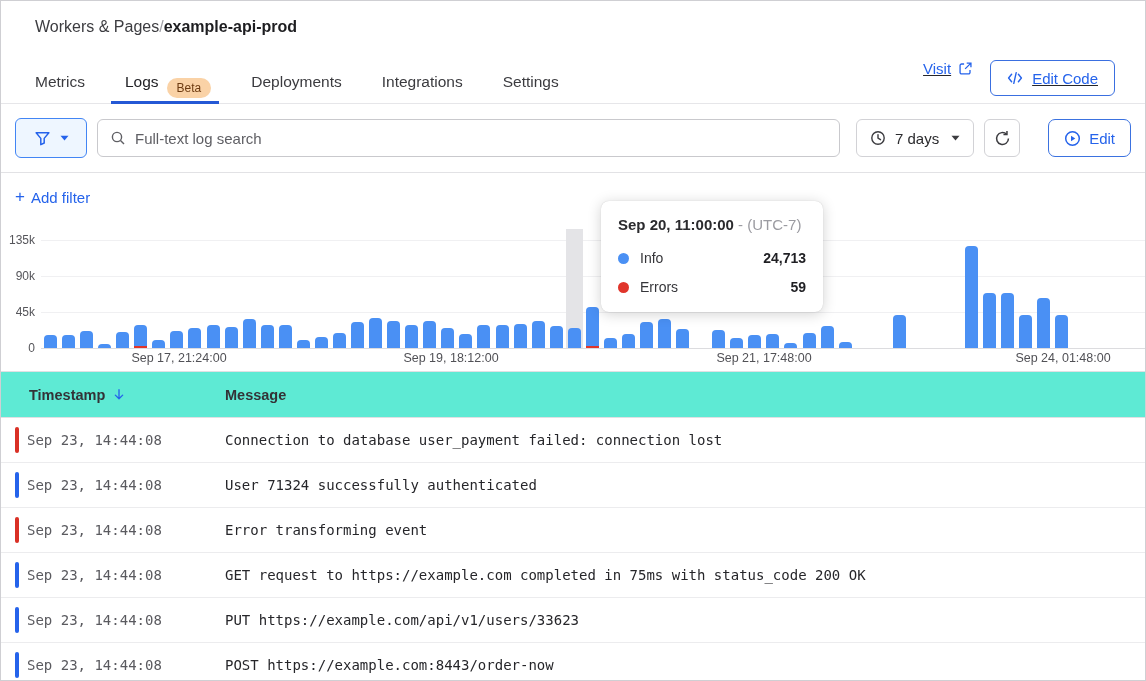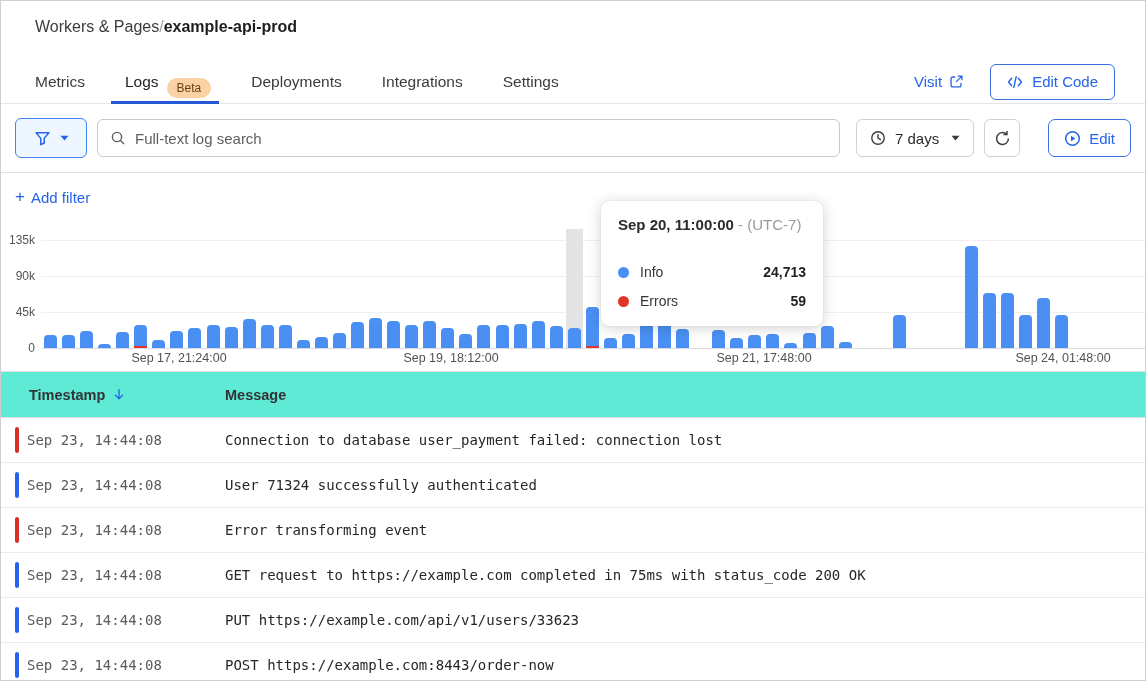--- a/index.html
+++ b/index.html
@@ -12,21 +12,21 @@
   
   .header { padding-top: 17px; }
   .breadcrumb { padding-left: 34px; font-size: 16px; color: #3c3c40; display: flex; align-items: baseline; }
   .breadcrumb .sep { color: #a0a0a6; }
   .breadcrumb .current { font-weight: bold; color: #1d1d20; }
   .tabs-row { display: flex; align-items: center; padding: 0 30px 0 34px; margin-top: 24px; border-bottom: 1px solid #e6e6e9; height: 44px; }
   .tab { position: relative; display: flex; align-items: center; gap: 8px; height: 100%; margin-right: 40px; font-size: 15.5px; color: #3b3b3f; cursor: pointer; }
   .tab.active { color: #222226; }
   .tab.active::after { content: ""; position: absolute; left: -14px; right: -8px; bottom: -1px; height: 3px; background: #2458d5; }
   .badge { background: #fad2a6; color: #6e3b11; font-size: 12px; padding: 3px 10px; border-radius: 999px; margin-top: 12px; }
-  .header-actions { margin-left: auto; display: flex; align-items: center; gap: 26px; height: 100%; }
+  .header-actions { margin-left: auto; display: flex; align-items: flex-start; gap: 17px; height: 100%; text-decoration: underline; }
   .visit-link { display: flex; align-items: center; gap: 7px; color: #2563eb; font-size: 15px; cursor: pointer; }
   .edit-code-btn { display: flex; align-items: center; gap: 9px; color: #2563eb; font-size: 15px; background: #fff; border: 1px solid #3a6fe0; border-radius: 6px; height: 36px; padding: 0 16px; cursor: pointer; }
   
   .toolbar { display: flex; align-items: center; height: 69px; padding: 0 14px; border-bottom: 1px solid #e2e2e5; }
   .filter-btn { display: flex; align-items: center; justify-content: center; gap: 9px; width: 72px; height: 40px; background: #eef6ff; border: 1px solid #4285f4; border-radius: 6px; color: #2563eb; cursor: pointer; }
   .search-box { flex: 1; display: flex; align-items: center; gap: 9px; height: 38px; margin-left: 10px; border: 1px solid #c9c9cd; border-radius: 6px; padding: 0 12px; background: #fff; color: #5f5f64; }
   .search-box input { border: 0; outline: 0; flex: 1; font-size: 15px; font-family: "Liberation Sans", sans-serif; color: #2a2a2e; background: transparent; }
   .search-box input::placeholder { color: #5f5f64; }
   .time-select { display: flex; align-items: center; gap: 9px; height: 38px; margin-left: 16px; border: 1px solid #d2d2d6; border-radius: 6px; padding: 0 13px; background: #fff; font-size: 15px; color: #2b2b2e; cursor: pointer; }
   .refresh-btn { display: flex; align-items: center; justify-content: center; width: 36px; height: 38px; margin-left: 10px; border: 1px solid #d2d2d6; border-radius: 6px; background: #fff; color: #3c3c40; cursor: pointer; }
@@ -43,21 +43,21 @@
   .x-label { position: absolute; top: 130px; font-size: 12.5px; color: #515156; transform: translateX(-50%); white-space: nowrap; }
   .bar { position: absolute; border-radius: 4px 4px 0 0; overflow: hidden; display: flex; flex-direction: column; justify-content: flex-end; }
   .bar .info-part { flex: 1; }
   .hover-band { position: absolute; background: #e4e4e7; }
   
   .tooltip { position: absolute; left: 600px; top: 200px; width: 222px; background: #fff; border-radius: 8px; box-shadow: 0 2px 14px rgba(0,0,0,.18), 0 0 1px rgba(0,0,0,.2); padding: 15px 17px 17px; z-index: 5; }
   .tooltip-title { font-size: 15px; color: #2b2b2e; }
   .tooltip-title b { font-weight: bold; }
   .tooltip-title .tz { color: #9b9ba1; font-weight: normal; }
   .tt-row { display: flex; align-items: center; margin-top: 13px; font-size: 14px; color: #36363a; }
-  .tt-row:first-of-type { margin-top: 31px; }
+  .tt-row:first-of-type { margin-top: 17px; }
   .tt-dot { width: 11px; height: 11px; border-radius: 50%; margin-right: 11px; }
   .tt-val { margin-left: auto; font-weight: bold; color: #1f1f23; }
   
   .tbl-header { display: flex; align-items: center; height: 47px; background: #5eead4; border-top: 1px solid #e0e0e3; border-bottom: 1px solid #e0e0e3; font-weight: bold; font-size: 14.5px; color: #333337; }
   .tbl-header .col-ts { display: flex; align-items: center; gap: 7px; padding-left: 28px; width: 224px; cursor: pointer; }
   .log-row { display: flex; align-items: center; height: 45px; border-bottom: 1px solid #ececee; font-family: "DejaVu Sans Mono", "Liberation Mono", monospace; font-size: 14px; cursor: pointer; }
   .sev { width: 4px; height: 26px; border-radius: 2px; margin-left: 14px; flex: none; }
   .ts { margin-left: 8px; width: 198px; color: #5a5a5f; flex: none; }
   .msg { color: #26262a; white-space: nowrap; }
   svg { display: block; }

